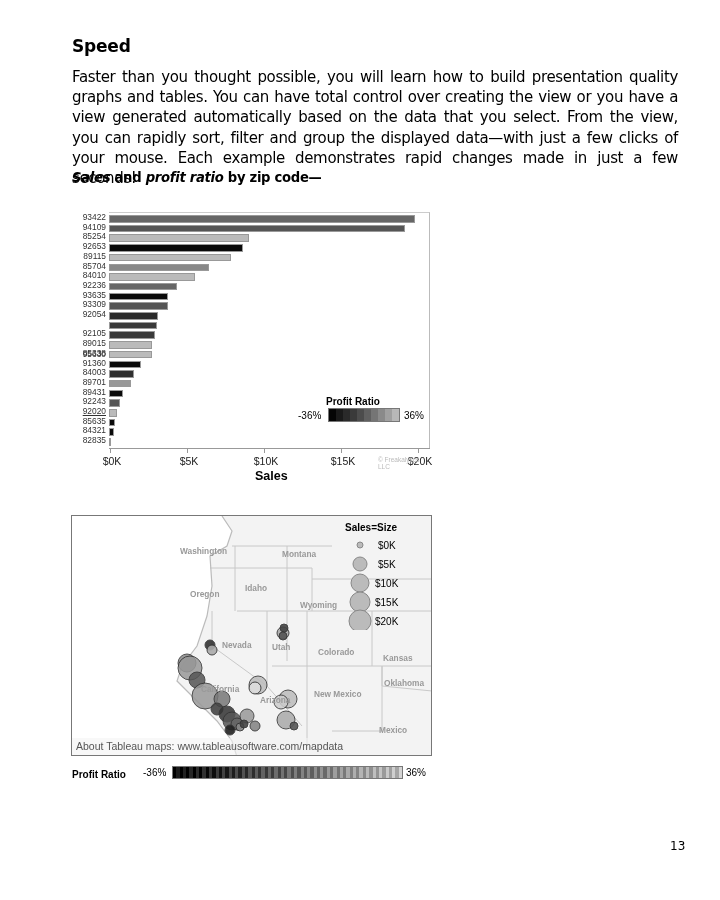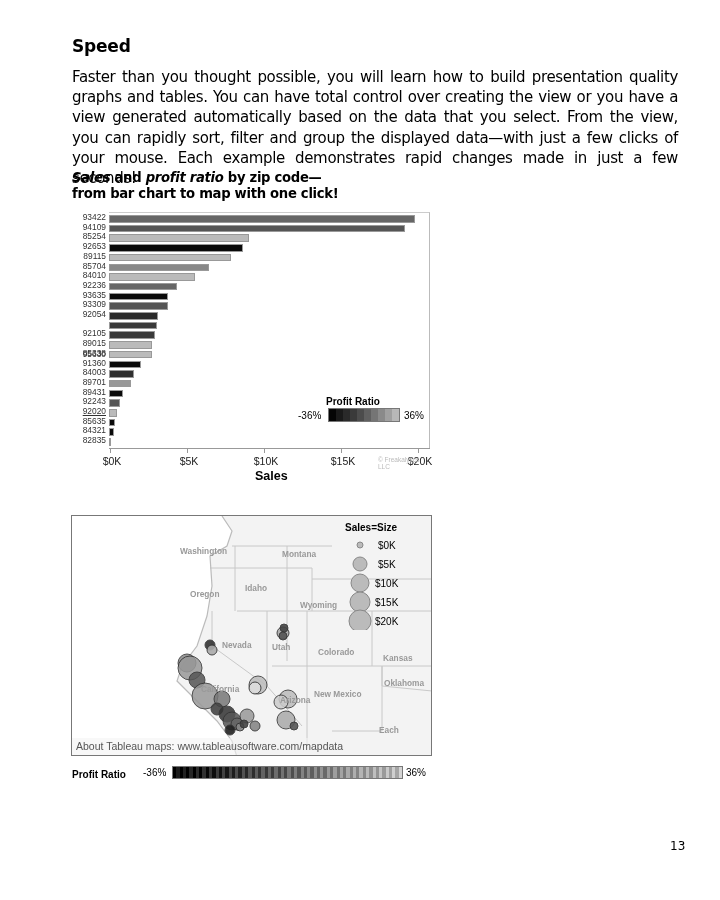--- a/index.html
+++ b/index.html
@@ -47,21 +47,20 @@
   .page-number { position: absolute; left: 670px; top: 839px; font-size: 12px; font-family: "DejaVu Sans", sans-serif; }
 </style>
 </head>
 <body>
 
 <h1 class="page-title">Speed</h1>
 <p class="intro">Faster than you thought possible, you will learn how to build presentation quality graphs and tables. You can have total control over creating the view or you have a view generated automatically based on the data that you select. From the view, you can rapidly sort, filter and group the displayed data—with just a few clicks of your mouse. Each example demonstrates rapid changes made in just a few seconds!</p>
 
 <div class="caption">
   <div><em>Sales</em><span> and </span><em>profit ratio</em><span> by zip code—</span></div>
-  <div>from bar chart to map with one click!</div>
 </div>
 
 <div class="bar-chart">
   <div id="row-labels">
       <div class="row-label" style="top: 3px;">93422</div>
       <div class="row-label" style="top: 12.7px;">94109</div>
       <div class="row-label" style="top: 22.4px;">85254</div>
       <div class="row-label" style="top: 32.1px;">92653</div>
       <div class="row-label" style="top: 41.8px;">89115</div>
       <div class="row-label" style="top: 51.5px;">85704</div>
@@ -208,24 +207,24 @@
   <span class="state-label" style="left:108px;top:30px">Washington</span>
   <span class="state-label" style="left:210px;top:33px">Montana</span>
   <span class="state-label" style="left:118px;top:73px">Oregon</span>
   <span class="state-label" style="left:173px;top:67px">Idaho</span>
   <span class="state-label" style="left:228px;top:84px">Wyoming</span>
   <span class="state-label" style="left:150px;top:124px">Nevada</span>
   <span class="state-label" style="left:200px;top:126px">Utah</span>
   <span class="state-label" style="left:246px;top:131px">Colorado</span>
   <span class="state-label" style="left:311px;top:137px">Kansas</span>
   <span class="state-label" style="left:129px;top:168px">California</span>
-  <span class="state-label" style="left:208px;top:179px">Arizona</span>
+  <span class="state-label" style="left:188px;top:179px">Arizona</span>
   <span class="state-label" style="left:242px;top:173px">New Mexico</span>
   <span class="state-label" style="left:312px;top:162px">Oklahoma</span>
-  <span class="state-label" style="left:307px;top:209px">Each</span>
+  <span class="state-label" style="left:307px;top:209px">Mexico</span>
 
   <div class="size-legend">
     <div class="size-legend-title">Sales=Size</div>
     <svg width="40" height="110" style="position:absolute;left:0;top:0">
       <g fill="#bbb" stroke="#888" stroke-width="1">
         <circle cx="20" cy="25" r="3"></circle>
         <circle cx="20" cy="44" r="7"></circle>
         <circle cx="20" cy="63" r="9"></circle>
         <circle cx="20" cy="82" r="10"></circle>
         <circle cx="20" cy="101" r="11"></circle>

